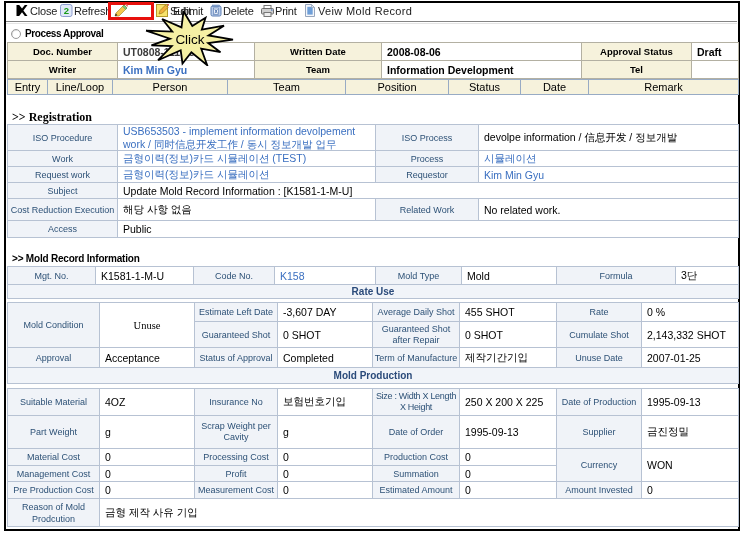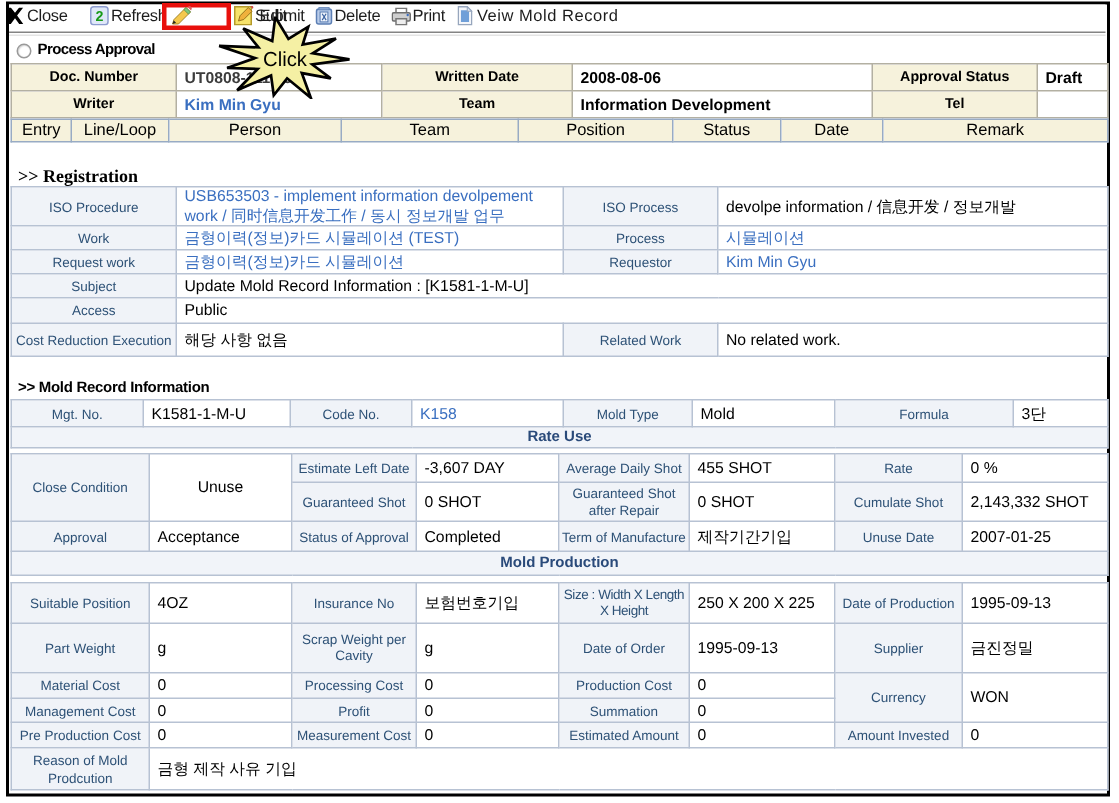--- a/index.html
+++ b/index.html
@@ -19,21 +19,21 @@
 .tb .lb { background:#f0f3f8; text-align:center; color:#2d5176; font-size:9px; padding:0 1px; }
 .band { background:#f1f4f9; text-align:center; color:#2a4a7a; font-weight:bold; font-size:10px; }
 a.lk { color:#3a6fc0; text-decoration:none; }
 .h2 { position:absolute; font-weight:bold; color:#000; }
 </style>
 </head>
 <body>
 <div class="frame"></div>
 <div class="toolbar"></div>
 <div class="tb2"></div>
-<div class="titem" style="left:4px;">
+<div class="titem" style="left:16px;">
   <svg class="abs" style="left:0;top:2px;" width="12" height="11" viewBox="0 0 12 11">
       <path d="M0.5 0 L3.2 0 L6 3.5 L8.8 0 L11.5 0 L7.4 5.4 L11.5 11 L8.8 11 L6 7.2 L3.2 11 L0.5 11 Z" fill="#000"></path>
     </svg>
   <span style="margin-left:14px;">Close</span>
 </div>
 <div class="titem" style="left:60px;">
   <svg class="abs" style="left:0;top:0px;" width="13" height="14" viewBox="0 0 13 14">
       <rect x="0.5" y="1.5" width="11.5" height="12" rx="2" fill="#dfe8f8" stroke="#8d9cd0"></rect>
       <text x="6.2" y="11" font-size="9.5" font-weight="bold" fill="#169a16" text-anchor="middle" font-family="Liberation Sans">2</text>
     </svg>
@@ -166,29 +166,29 @@
 <tr style="height:16px;">
         <td class="lb">Request work</td>
         <td><a class="lk">금형이력(정보)카드 시뮬레이션</a></td>
         <td class="lb">Requestor</td>
         <td><a class="lk">Kim Min Gyu</a></td>
       </tr>
 <tr style="height:16px;">
         <td class="lb">Subject</td>
         <td colspan="3">Update Mold Record Information : [K1581-1-M-U]</td>
       </tr>
-<tr style="height:17px;">
-        <td class="lb">Access</td>
-        <td colspan="3">Public</td>
-      </tr>
 <tr style="height:22px;">
         <td class="lb">Cost Reduction Execution</td>
         <td>해당 사항 없음</td>
         <td class="lb">Related Work</td>
         <td>No related work.</td>
+      </tr>
+<tr style="height:17px;">
+        <td class="lb">Access</td>
+        <td colspan="3">Public</td>
       </tr>
 </tbody>
   </table>
 
 <div class="h2" style="left:12px;top:253px;font-size:10px;letter-spacing:-0.2px;">&gt;&gt; Mold Record Information</div>
 
 <table class="tb" style="left:7px;top:266px;width:731px;">
 <colgroup>
       <col style="width:88px">
       <col style="width:98px">
@@ -222,22 +222,22 @@
       <col style="width:95px">
       <col style="width:83px">
       <col style="width:95px">
       <col style="width:87px">
       <col style="width:97px">
       <col style="width:85px">
       <col style="width:97px">
     </colgroup>
 <tbody>
       <tr style="height:19px;">
-        <td class="lb" rowspan="2">Close Condition</td>
-        <td rowspan="2" style="text-align:center;">Unuse</td>
+        <td class="lb" rowspan="2">Mold Condition</td>
+        <td rowspan="2" style="text-align:center;font-family:Liberation Serif, serif;">Unuse</td>
         <td class="lb">Estimate Left Date</td>
         <td>-3,607 DAY</td>
         <td class="lb">Average Daily Shot</td>
         <td>455 SHOT</td>
         <td class="lb">Rate</td>
         <td>0 %</td>
       </tr>
 <tr style="height:26px;">
         <td class="lb">Guaranteed Shot</td>
         <td>0 SHOT</td>
@@ -268,21 +268,21 @@
       <col style="width:95px">
       <col style="width:83px">
       <col style="width:95px">
       <col style="width:87px">
       <col style="width:97px">
       <col style="width:85px">
       <col style="width:97px">
     </colgroup>
 <tbody>
       <tr style="height:27px;">
-        <td class="lb">Suitable Position</td>
+        <td class="lb">Suitable Material</td>
         <td>4OZ</td>
         <td class="lb">Insurance No</td>
         <td>보험번호기입</td>
         <td class="lb" style="line-height:11px;letter-spacing:-0.3px;">Size : Width X Length<br>X Height</td>
         <td>250 X 200 X 225</td>
         <td class="lb">Date of Production</td>
         <td>1995-09-13</td>
       </tr>
 <tr style="height:33px;">
         <td class="lb">Part Weight</td>

